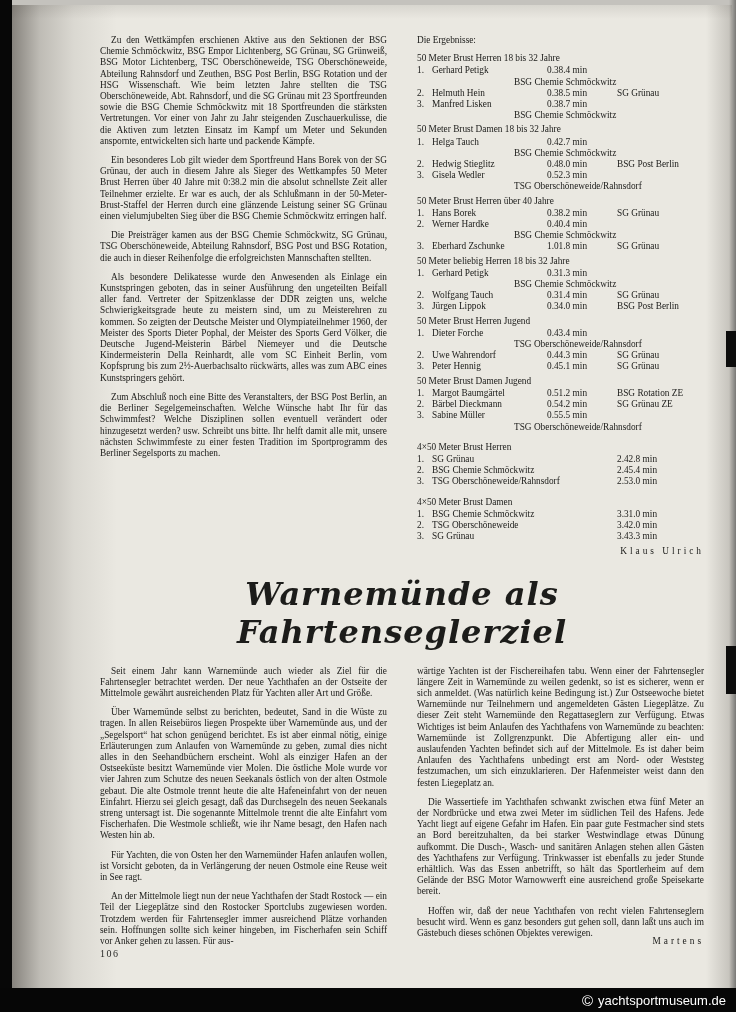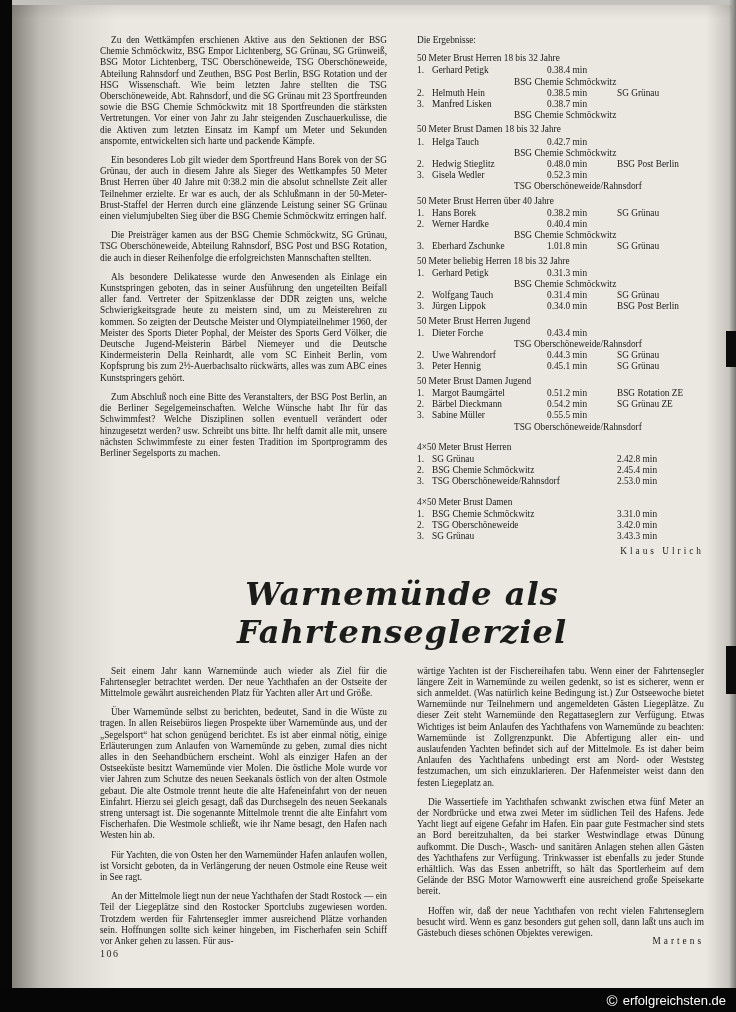--- a/index.html
+++ b/index.html
@@ -261,15 +261,15 @@
   </div>
 
   <div class="page-number">106</div>
 
   <div class="right-edge-shadow"></div>
   <div class="tab tab1"></div>
   <div class="tab tab2"></div>
 
   <div class="watermark-bar">
     <span class="wm-symbol">©</span>
-    <span class="wm-text">erfolgreichsten.de</span>
+    <span class="wm-text">yachtsportmuseum.de</span>
   </div>
 </div>
 
 </body></html>

